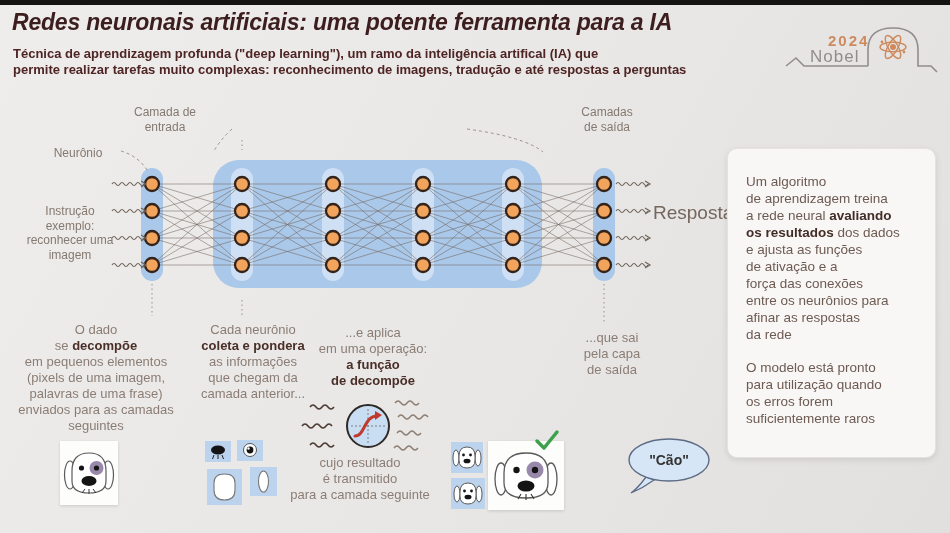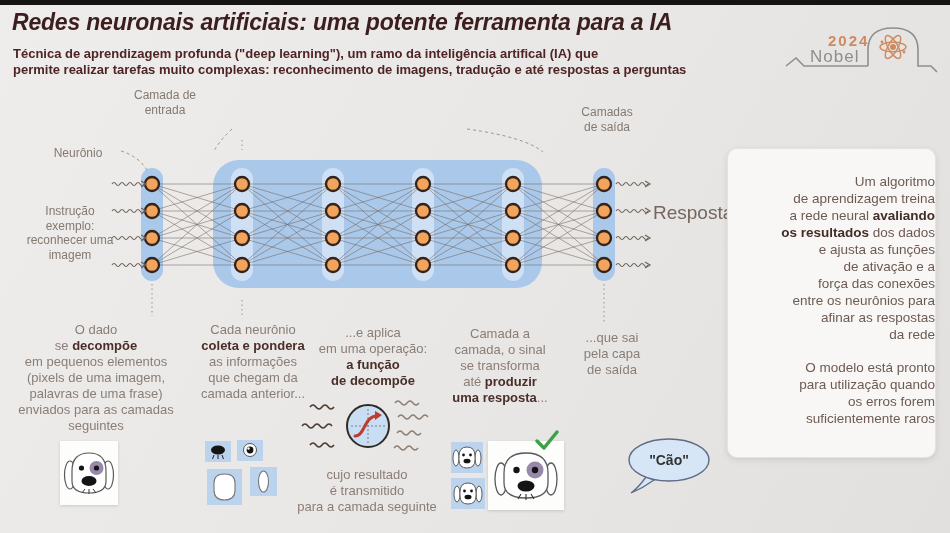--- a/index.html
+++ b/index.html
@@ -4,38 +4,38 @@
 <style>
   html,body{margin:0;padding:0;background:#d8d8d6;}
   #canvas{position:relative;width:950px;height:533px;overflow:hidden;
     background:linear-gradient(120deg,#eeedeb 0%,#e8e7e5 55%,#e1e0de 100%);
     font-family:"Liberation Sans",sans-serif;color:#8b7d75;}
   .abs{position:absolute;}
   #topbar{left:0;top:0;width:950px;height:5px;background:#161412;}
   #title{left:12px;top:9px;width:760px;font-size:23px;font-weight:bold;color:#3c1e1e;letter-spacing:-0.2px;font-style:italic;}
   #subtitle{left:13px;top:46px;width:680px;font-size:13px;font-weight:bold;color:#4e2424;line-height:16px;white-space:pre-line;}
   .dlabel{font-size:12px;line-height:14.5px;color:#857970;text-align:center;white-space:pre-line;}
-  #lbl-entrada{left:110px;top:88px;width:110px;}
+  #lbl-entrada{left:110px;top:105px;width:110px;}
   #lbl-ocultas{left:205px;top:105px;width:280px;}
   #lbl-saida{left:553px;top:105px;width:108px;}
   #lbl-neuronio{left:38px;top:146px;width:80px;text-align:center;}
   #lbl-instrucao{left:6px;top:204px;width:128px;}
   #lbl-resposta{left:653px;top:206px;width:90px;text-align:left;font-size:19px;color:#75665e;}
   #net-svg{left:0;top:0;pointer-events:none;}
   .rich{white-space:pre-line;font-size:13px;line-height:16px;color:#8b7d75;text-align:center;}
   .rich .b{font-weight:bold;color:#4a2e28;margin-top:36px;}
   #step1{left:15px;top:322px;width:162px;}
   #step2{left:183px;top:322px;width:140px;}
   #step3{left:303px;top:325px;width:140px;}
   #step4{left:436px;top:326px;width:128px;}
   #step5{left:558px;top:330px;width:108px;}
-  #act-note{left:283px;top:455px;width:168px;margin-top:12px;}
+  #act-note{left:276px;top:455px;width:168px;}
   #panel{left:727px;top:148px;width:209px;height:310px;background:#f8f7f5;border:1px solid #e5e2df;
     border-radius:10px;box-shadow:0 2px 6px rgba(0,0,0,.10);box-sizing:border-box;padding:24px 0 0 18px;}
-  .panel-p{white-space:pre-line;font-size:13.5px;line-height:17px;color:#6d5a52;text-align:right;}
+  .panel-p{white-space:pre-line;font-size:13.5px;line-height:17px;color:#6d5a52;text-align:left;}
   .panel-p .b{font-weight:bold;color:#432d27;}
   #panel-p2{margin-top:16px;}
   .sq-white{background:#fdfdfc;box-shadow:0 1px 3px rgba(0,0,0,.14);}
   .sq-blue{background:#bcd3ee;}
   #nobel-logo{left:782px;top:16px;}
   svg{display:block;}
 </style>
 </head>
 <body>
 
@@ -219,25 +219,20 @@
 seguintes</span></div>
   <div id="step2" class="abs rich"><span>Cada neurônio
 </span><span class="b">coleta e pondera</span><span>
 as informações
 que chegam da
 camada anterior...</span></div>
   <div id="step3" class="abs rich"><span>...e aplica
 em uma operação:
 </span><span class="b">a função
 de decompõe</span></div>
-  <div id="step4" class="abs rich"><span>Camada a
-camada, o sinal
-se transforma
-até </span><span class="b">produzir
-uma resposta</span><span>...</span></div>
   <div id="step5" class="abs rich"><span>...que sai
 pela capa
 de saída</span></div>
   <div id="act-note" class="abs rich"><span>cujo resultado
 é transmitido
 para a camada seguinte</span></div>
 
   <svg class="abs" style="left:298px;top:393px;" width="152" height="72" viewBox="0 0 152 72">
     <g stroke="#4c3b32" stroke-width="1.6" fill="none">
       <path d="M12 14 q3 -4 6 0 q3 4 6 0 q3 -4 6 0 q3 4 6 0"></path>

